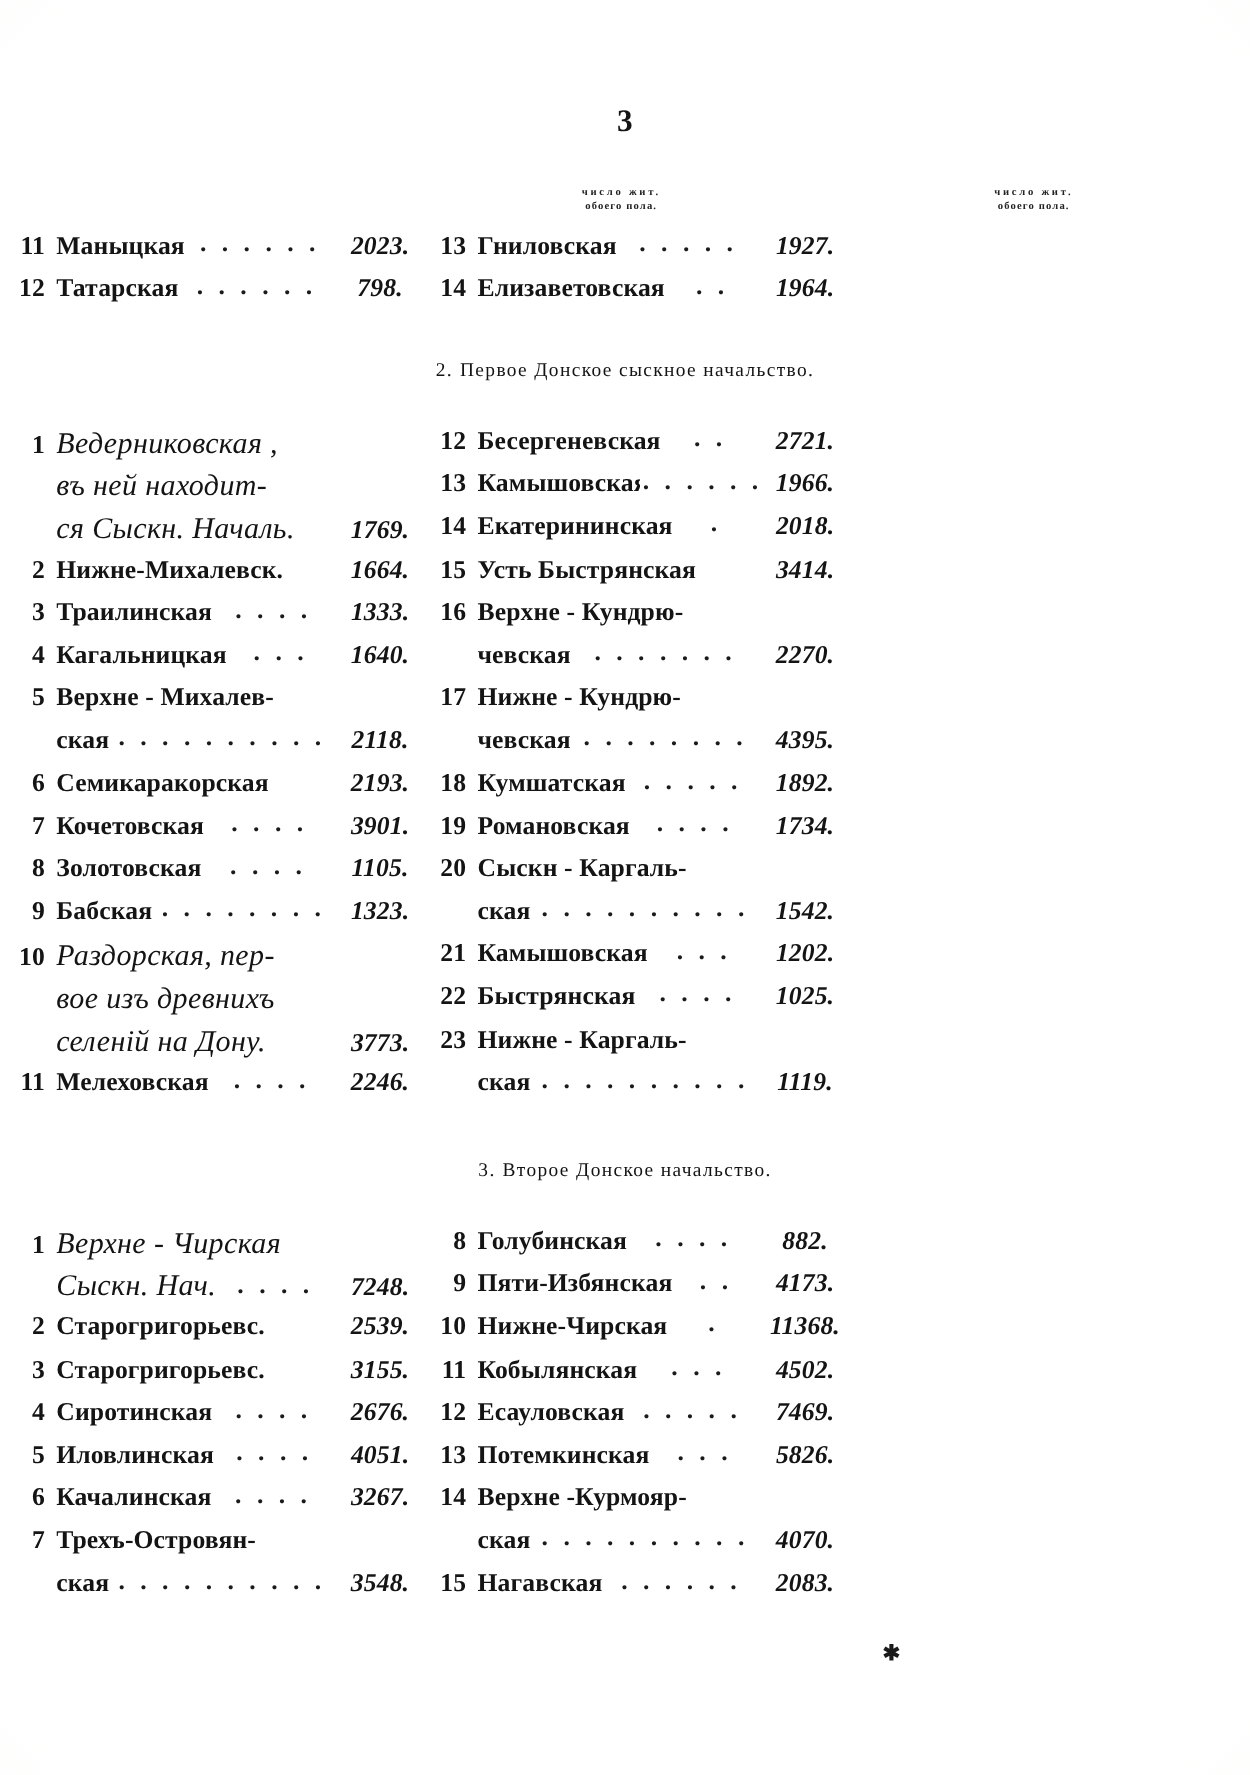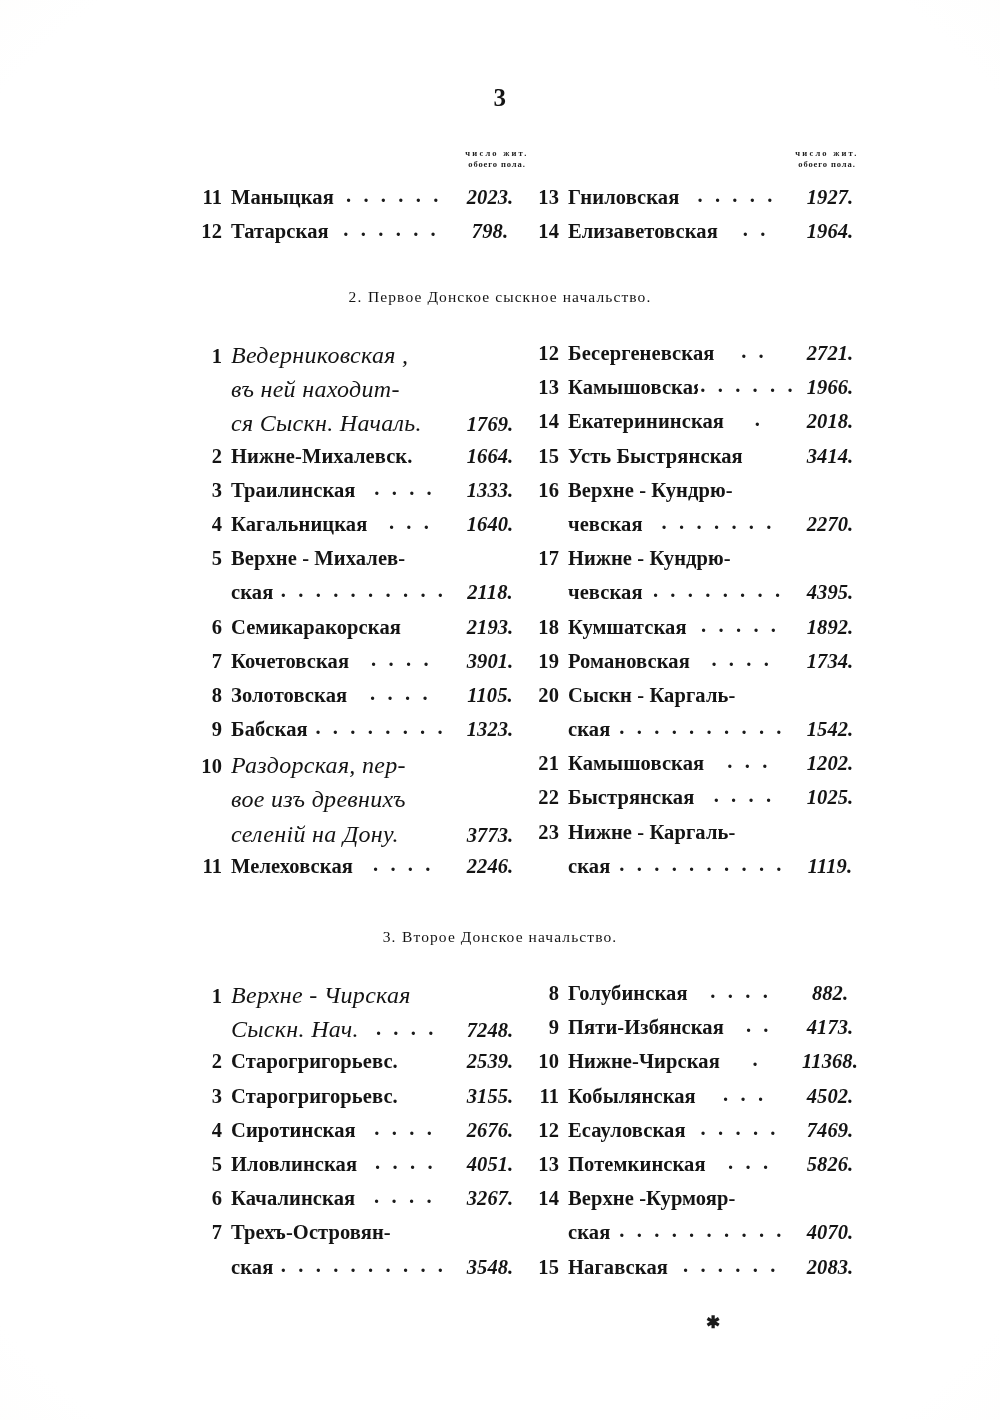--- a/index.html
+++ b/index.html
@@ -53,21 +53,20 @@
 
   
   .block {
     position: absolute;
     left: 0;
     width: 1000px;
   }
   .cols {
     display: flex;
     justify-content: flex-start;
-    padding-left: 186px;
   }
   .col {
     width: 337px;
   }
   .col-right { width: 340px; }
 
   .row {
     display: flex;
     align-items: baseline;
     height: 34.2px;

